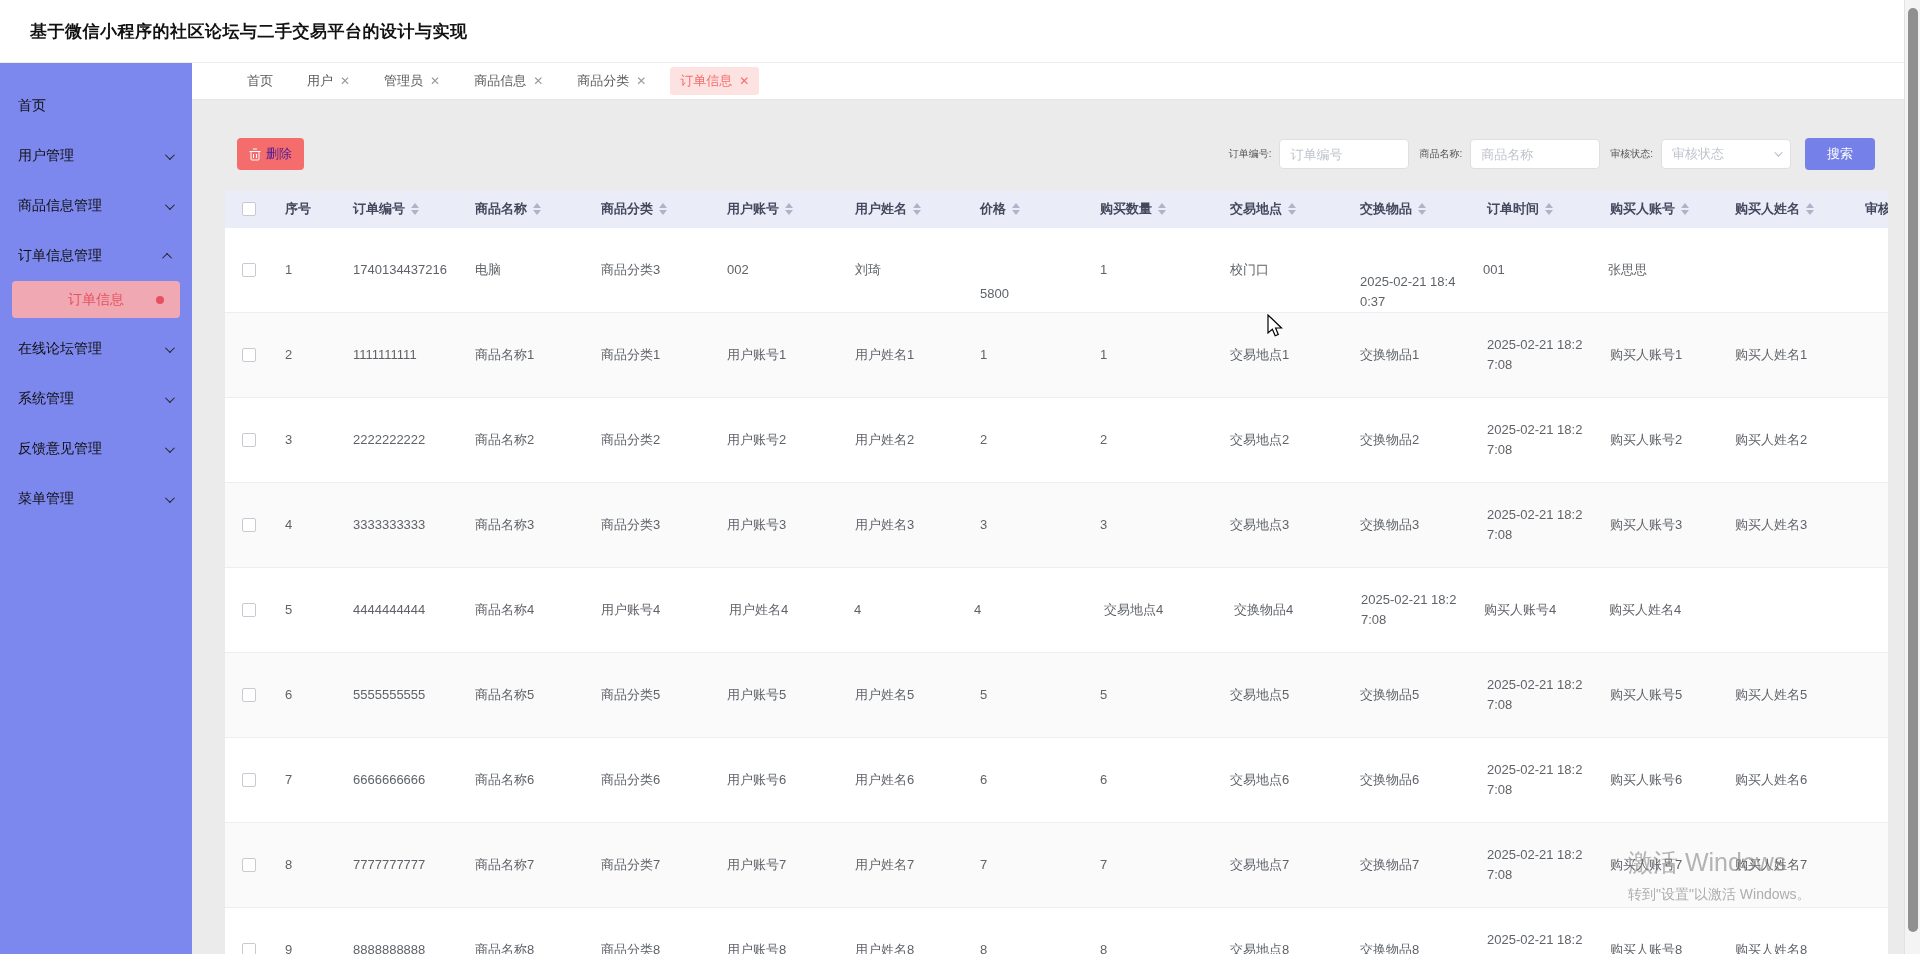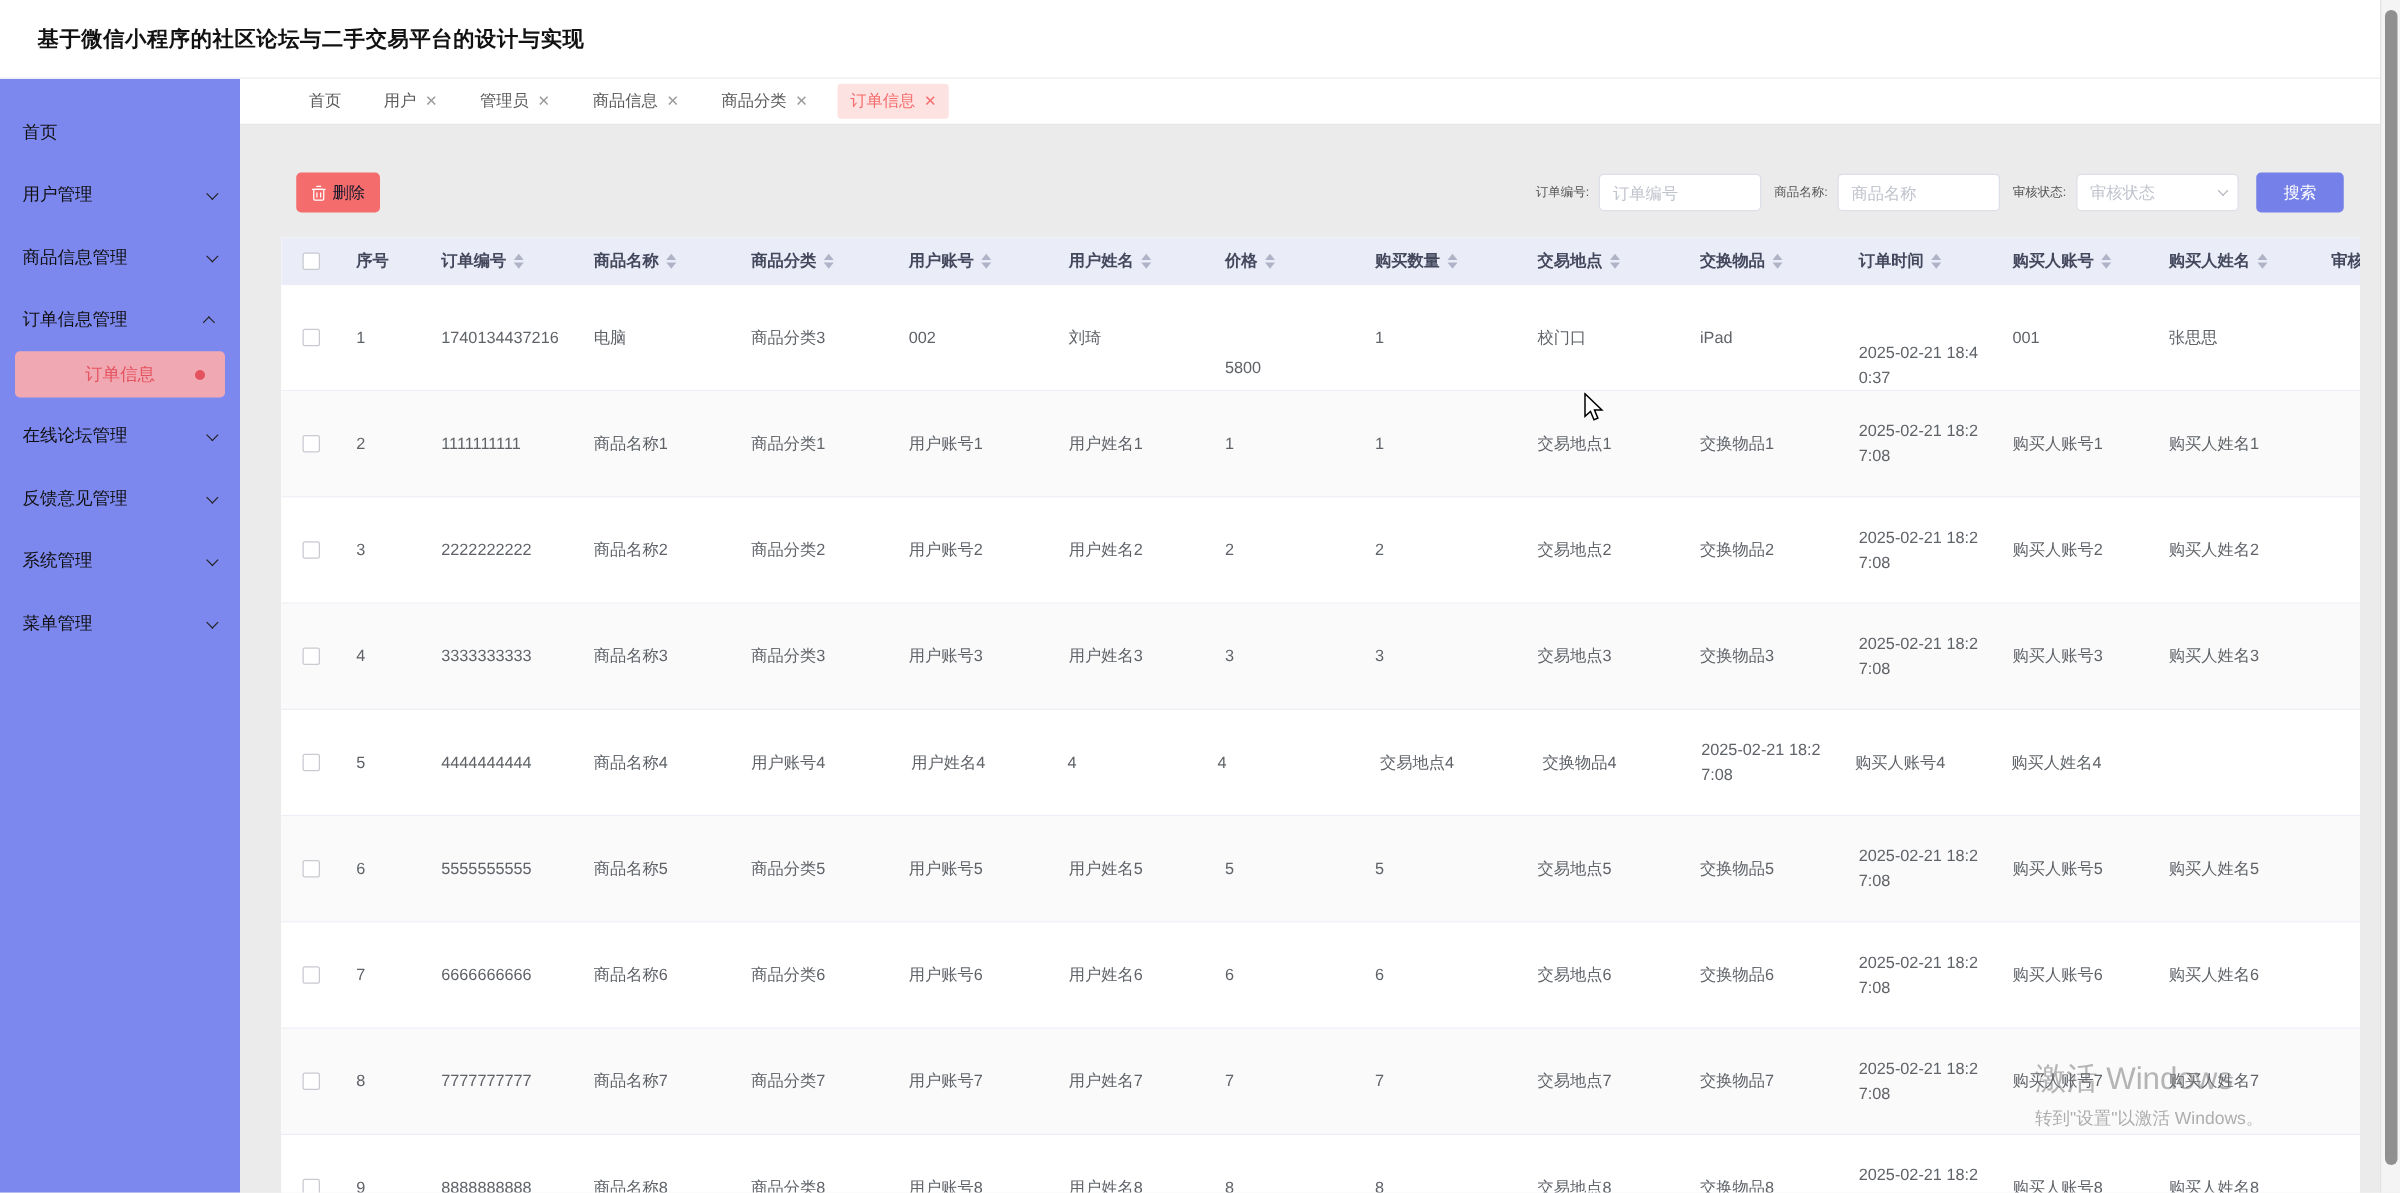--- a/index.html
+++ b/index.html
@@ -36,21 +36,21 @@
   .tab { display:flex; align-items:center; gap:7px; font-size:13px; color:#5a5a5a;
     padding:5px 10px; border-radius:3px; cursor:pointer; white-space:nowrap; }
   .tab .x { font-size:12px; color:#9a9a9a; line-height:1; }
   .tab.active { background:var(--c-tabbg,#fde2e2); color:var(--c-danger,#f56c6c); }
   .tab.active .x { color:var(--c-danger,#f56c6c); }
 
   
   .content { position:absolute; left:192px; top:100px; width:1712px; height:854px; background:#ebebeb; }
   .toolbar { position:absolute; left:0; top:38px; width:100%; height:32px; display:flex; align-items:center; }
   .btn-danger { position:absolute; left:45px; top:0; height:32px; padding:0 12px; background:var(--c-danger,#f56c6c);
-    border:none; border-radius:4px; color:#0f172a; font-size:13px; display:flex; align-items:center; gap:5px; cursor:pointer; }
+    border:none; border-radius:4px; color:#4c1d95; font-size:13px; display:flex; align-items:center; gap:5px; cursor:pointer; }
   .filters { position:absolute; right:29px; top:0; height:32px; display:flex; align-items:center; gap:10px; }
   .filter { display:flex; align-items:center; gap:8px; }
   .filter .flabel { font-size:10px; color:#555; white-space:nowrap; }
   .tx-input, .sel { width:130px; height:30px; background:#fff; border:1px solid #dcdfe6; border-radius:4px;
     font-size:13px; padding:0 10px; color:#333; font-family:inherit; }
   .tx-input::placeholder { color:#bfc3cc; }
   .sel { display:flex; align-items:center; justify-content:space-between; color:#bfc3cc; cursor:pointer; }
   .sel .scaret { width:6px; height:6px; border-right:1.3px solid #b3b7c0; border-bottom:1.3px solid #b3b7c0;
     transform:rotate(45deg) translateY(-2px); }
   .btn-primary { height:32px; padding:0 22px; background:var(--c-primary,#7581e8); border:none; border-radius:4px;
@@ -123,25 +123,25 @@
     </div>
     <div class="side-sub">
       <span>订单信息</span>
       <span class="dot"></span>
     </div>
     <div class="side-item">
       <span class="lbl">在线论坛管理</span>
       <span class="caret down"></span>
     </div>
     <div class="side-item">
+      <span class="lbl">系统管理</span>
+      <span class="caret down"></span>
+    </div>
+    <div class="side-item">
       <span class="lbl">反馈意见管理</span>
-      <span class="caret down"></span>
-    </div>
-    <div class="side-item">
-      <span class="lbl">系统管理</span>
       <span class="caret down"></span>
     </div>
     <div class="side-item">
       <span class="lbl">菜单管理</span>
       <span class="caret down"></span>
     </div>
   </div>
 
 <div class="tabbar" id="tabbar">
     <div class="tab">
@@ -303,21 +303,20 @@
           </div>
           <div class="td" style="width: 68px;">1</div>
           <div class="td" style="width: 122px;">1740134437216</div>
           <div class="td" style="width: 126px;">电脑</div>
           <div class="td" style="width: 126px;">商品分类3</div>
           <div class="td" style="width: 128px;">002</div>
           <div class="td" style="width: 125px;">刘琦</div>
           <div class="td" style="width: 120px; margin-top: 47px;">5800</div>
           <div class="td" style="width: 130px;">1</div>
           <div class="td" style="width: 130px;">校门口</div>
-          <div class="td" style="width: 127px;">iPad</div>
           <div class="td" style="width: 123px; margin-top: 44px;">2025-02-21 18:40:37</div>
           <div class="td" style="width: 125px;">001</div>
           <div class="td" style="width: 130px;">张思思</div>
           <div class="td" style="width: 120px;"></div>
         </div>
         <div class="tr stripe">
           <div class="td ckcell" style="width: 48px;">
             <span class="checkbox"></span>
           </div>
           <div class="td" style="width: 68px;">2</div>

